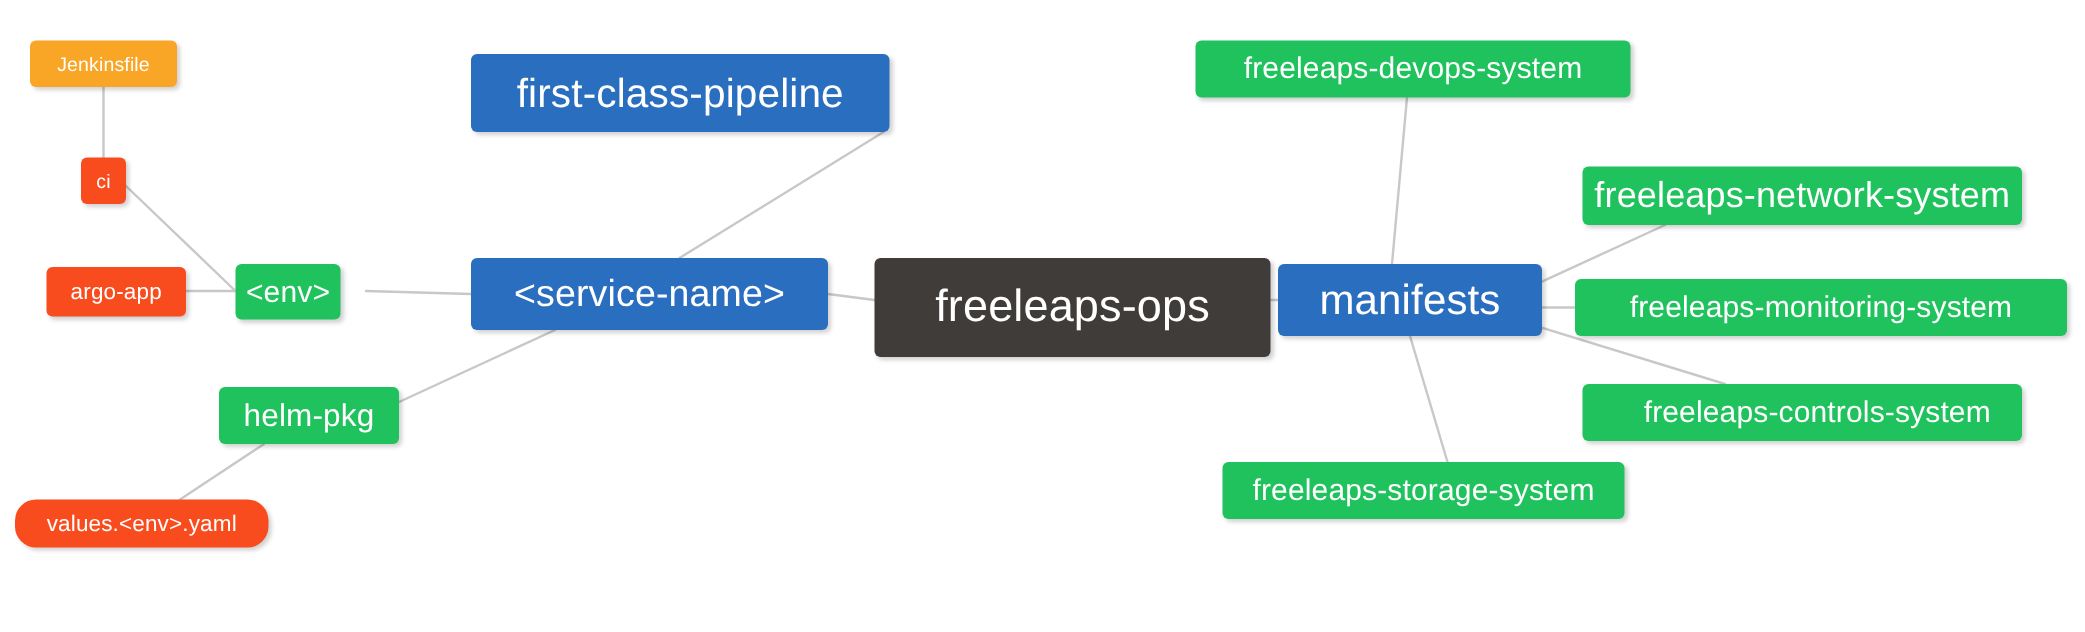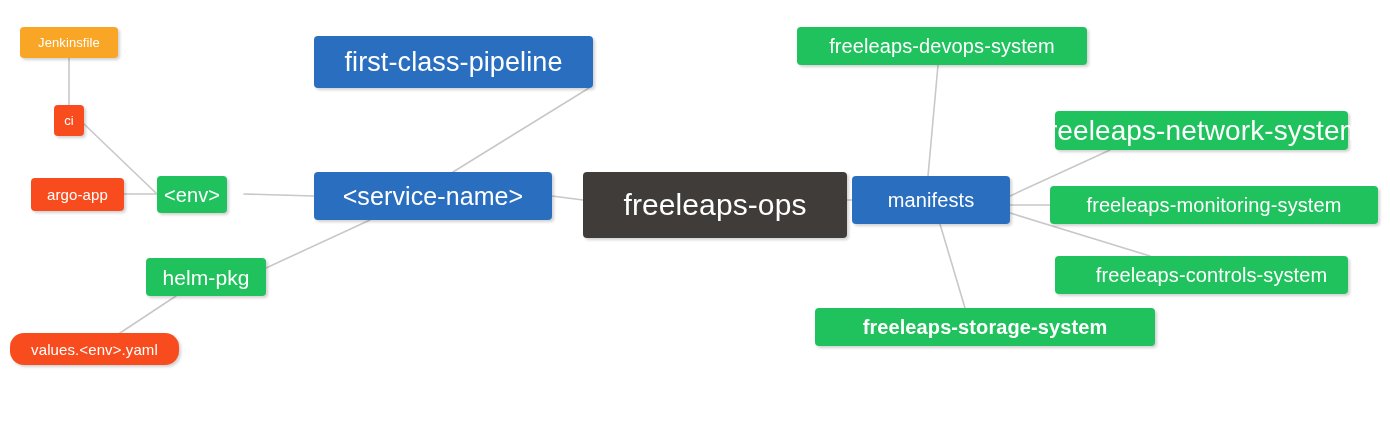--- a/index.html
+++ b/index.html
@@ -60,20 +60,20 @@
   <div id="node-layer">
       <div class="node" style="left: 20px; top: 27px; width: 98px; height: 31px; background: rgb(249, 165, 38); font-size: 13px;">Jenkinsfile</div>
       <div class="node" style="left: 54px; top: 105px; width: 30px; height: 31px; background: rgb(249, 76, 30); font-size: 13px;">ci</div>
       <div class="node" style="left: 31px; top: 178px; width: 93px; height: 33px; background: rgb(249, 76, 30); font-size: 15px;">argo-app</div>
       <div class="node" style="left: 157px; top: 176px; width: 70px; height: 37px; background: rgb(31, 194, 92); font-size: 20px;">&lt;env&gt;</div>
       <div class="node" style="left: 146px; top: 258px; width: 120px; height: 38px; background: rgb(31, 194, 92); font-size: 21px;">helm-pkg</div>
       <div class="node" style="left: 10px; top: 333px; width: 169px; height: 32px; background: rgb(249, 76, 30); font-size: 15px; border-radius: 14px;">values.&lt;env&gt;.yaml</div>
       <div class="node" style="left: 314px; top: 36px; width: 279px; height: 52px; background: rgb(42, 110, 192); font-size: 27px;">first-class-pipeline</div>
       <div class="node" style="left: 314px; top: 172px; width: 238px; height: 48px; background: rgb(42, 110, 192); font-size: 25px;">&lt;service-name&gt;</div>
       <div class="node" style="left: 583px; top: 172px; width: 264px; height: 66px; background: rgb(64, 60, 57); font-size: 30px;">freeleaps-ops</div>
-      <div class="node" style="left: 852px; top: 176px; width: 158px; height: 48px; background: rgb(42, 110, 192); font-size: 20px;">manifests</div>
+      <div class="node" style="left: 852px; top: 176px; width: 176px; height: 48px; background: rgb(42, 110, 192); font-size: 28px;">manifests</div>
       <div class="node" style="left: 797px; top: 27px; width: 290px; height: 38px; background: rgb(31, 194, 92); font-size: 20px;">freeleaps-devops-system</div>
-      <div class="node" style="left: 1055px; top: 111px; width: 293px; height: 39px; background: rgb(31, 194, 92); font-size: 28px;">freeleaps-network-system</div>
+      <div class="node" style="left: 1055px; top: 111px; width: 293px; height: 39px; background: rgb(31, 194, 92); font-size: 24px;">freeleaps-network-system</div>
       <div class="node" style="left: 1050px; top: 186px; width: 328px; height: 38px; background: rgb(31, 194, 92); font-size: 20px;">freeleaps-monitoring-system</div>
       <div class="node" style="left: 1055px; top: 256px; width: 293px; height: 38px; background: rgb(31, 194, 92); font-size: 20px; padding-left: 20px;">freeleaps-controls-system</div>
-      <div class="node" style="left: 815px; top: 308px; width: 340px; height: 38px; background: rgb(31, 194, 92); font-size: 20px; font-weight: bold;">freeleaps-storage-system</div>
+      <div class="node" style="left: 815px; top: 308px; width: 268px; height: 38px; background: rgb(31, 194, 92); font-size: 20px;">freeleaps-storage-system</div>
     </div>
 </div>
 
 </body></html>

